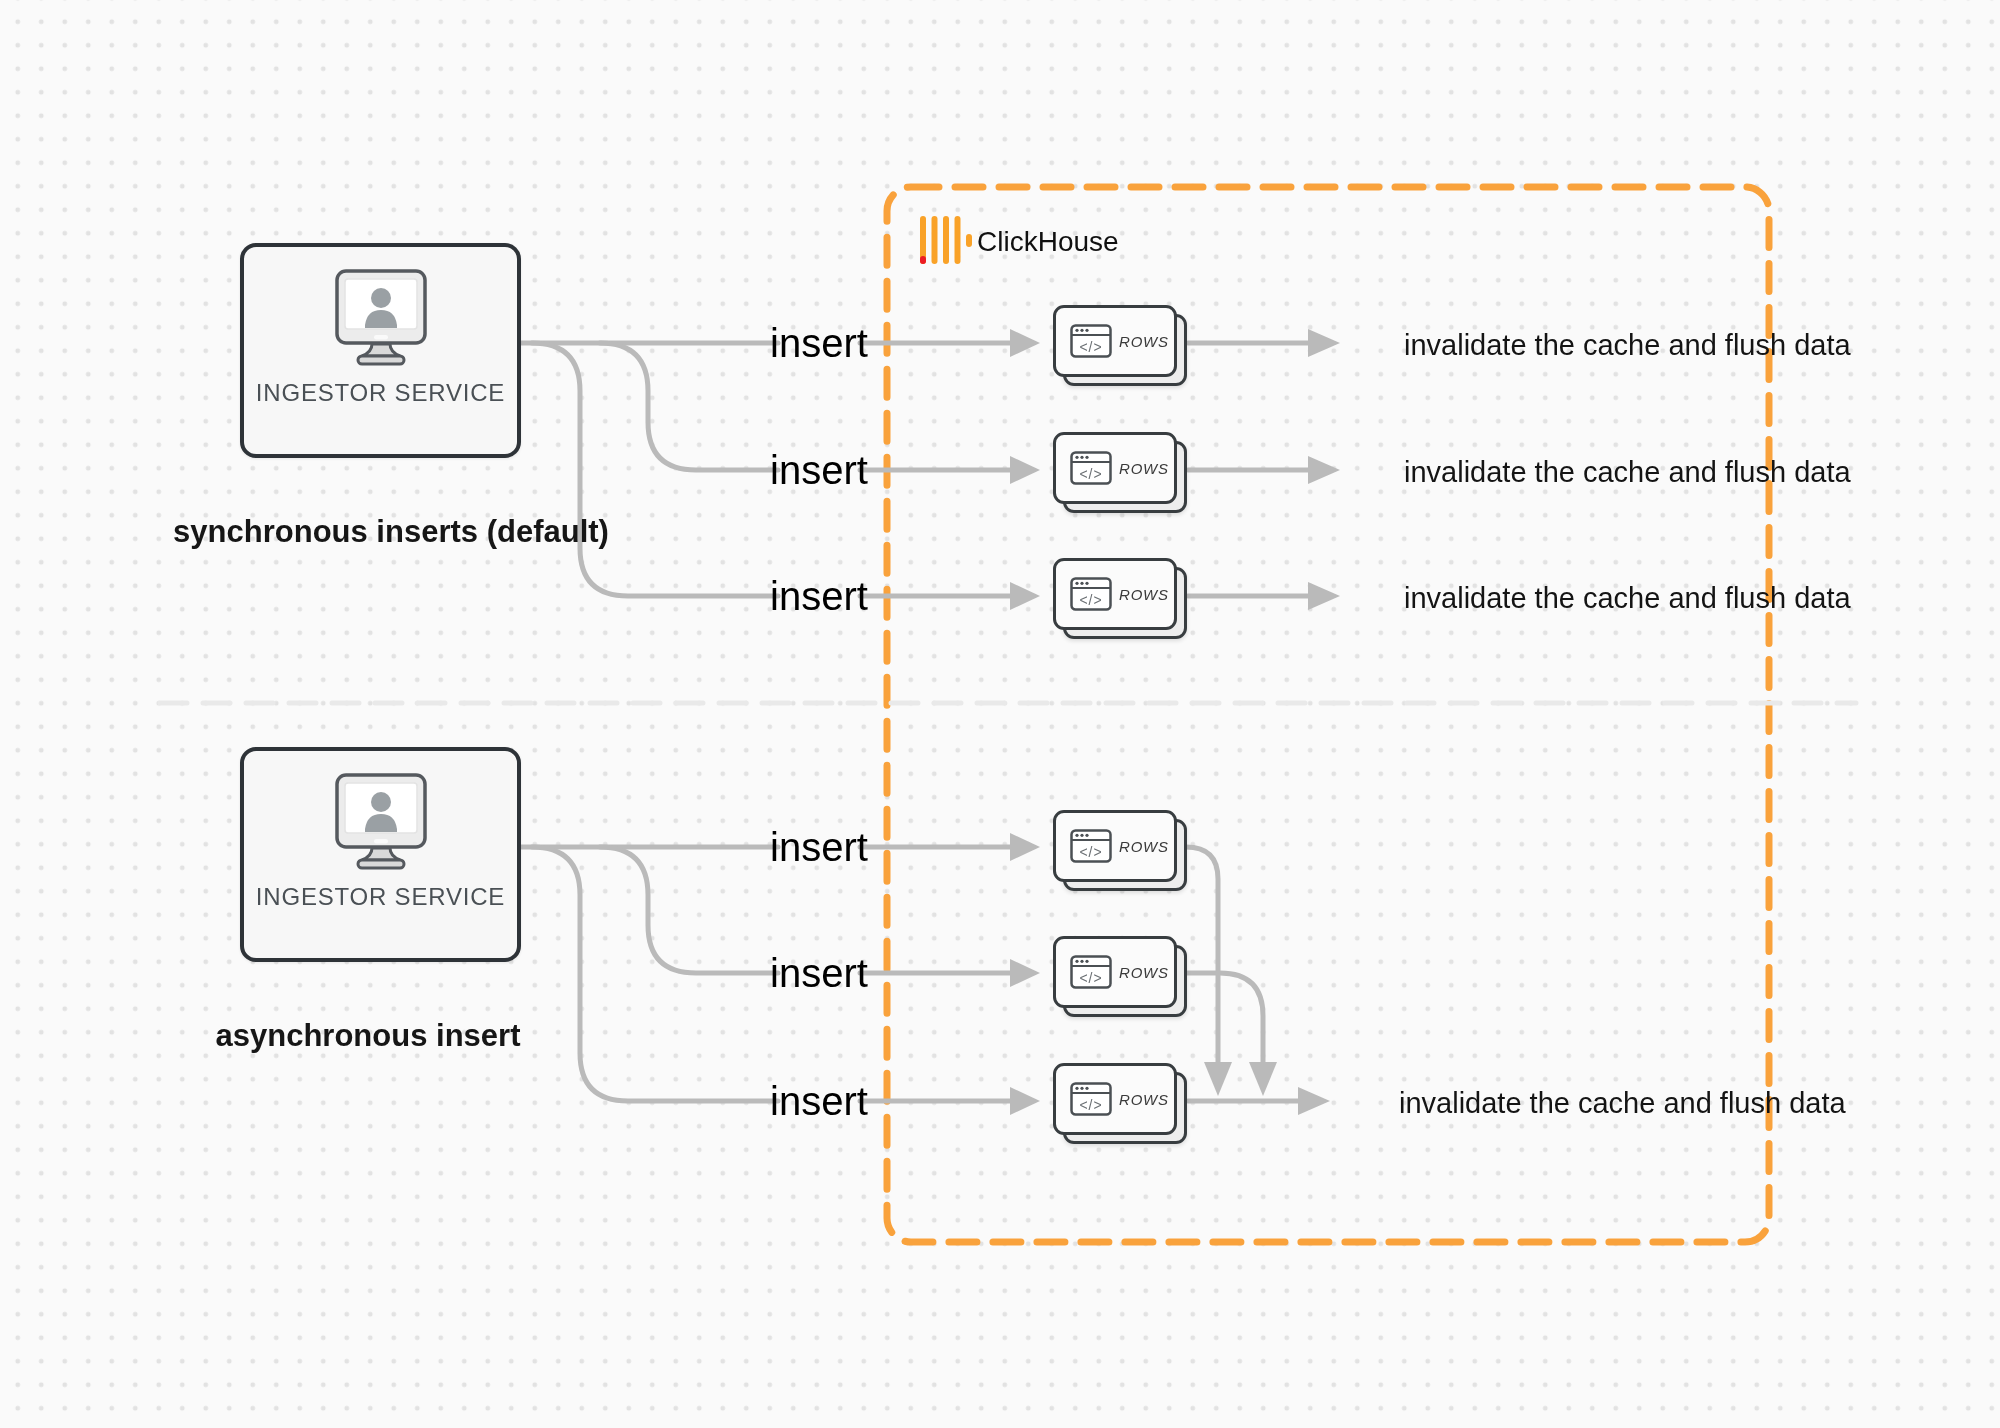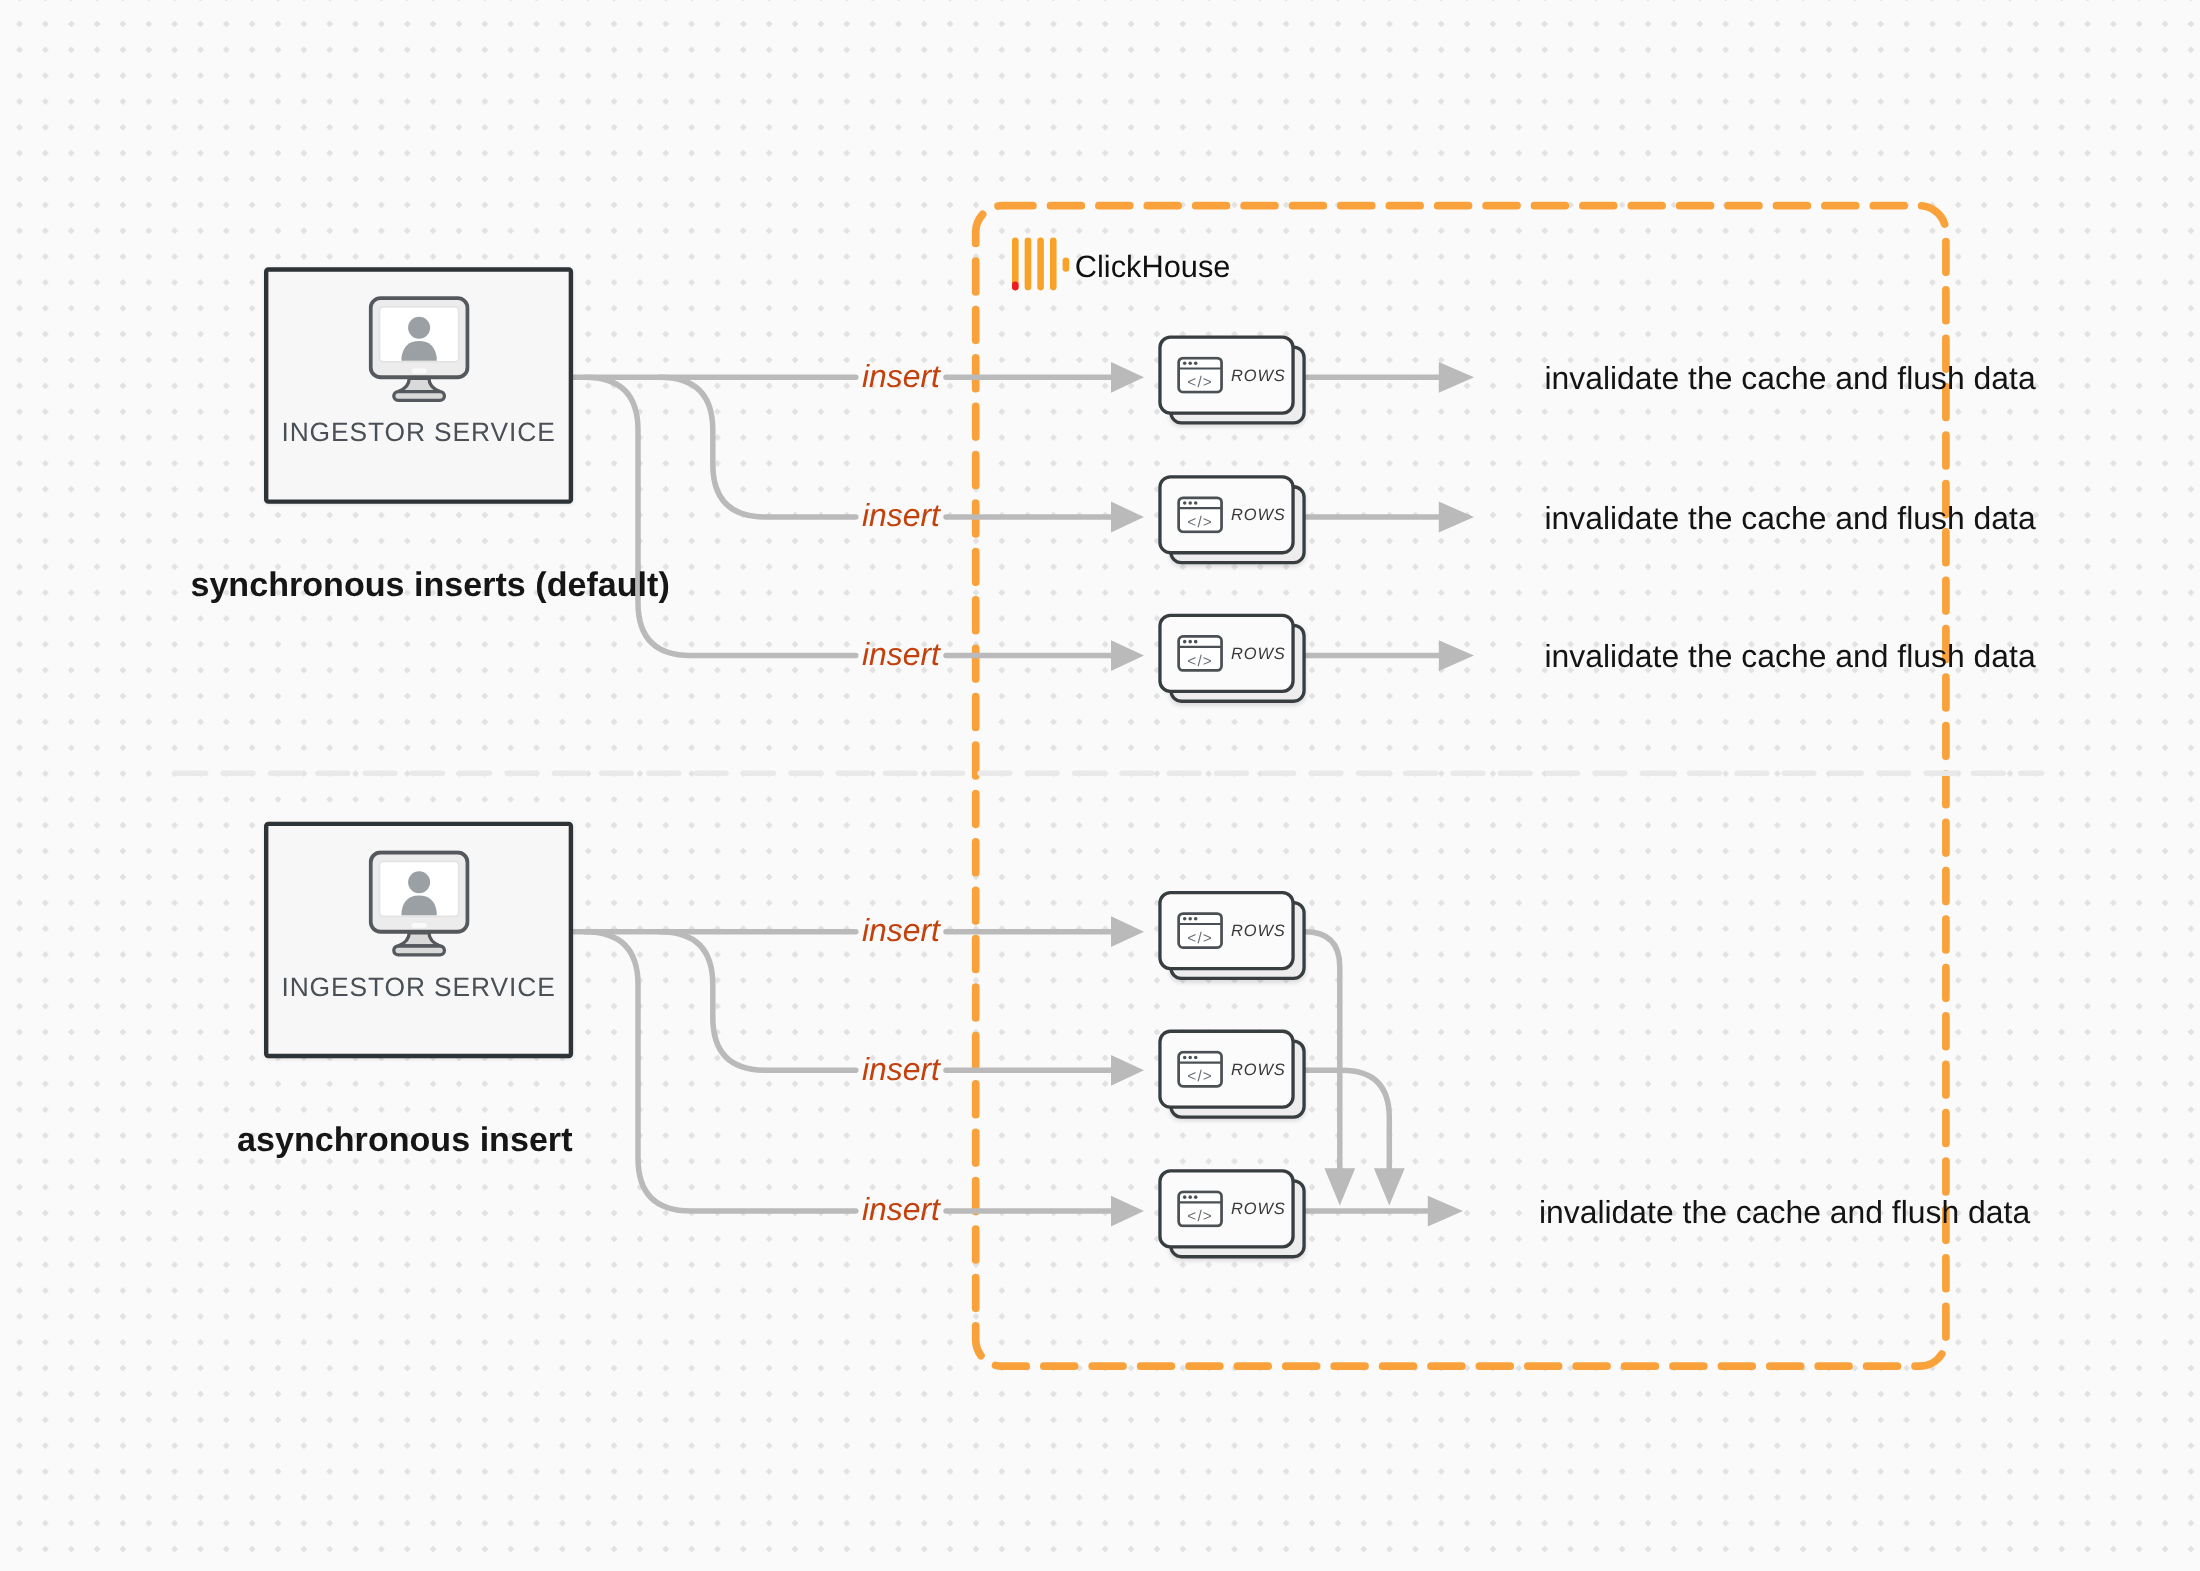--- a/index.html
+++ b/index.html
@@ -10,40 +10,39 @@
     background-image:radial-gradient(circle, #e2e2e2 2.3px, transparent 2.6px);
     background-size:23.5px 23.5px;
     background-position:6px 10px;
     position:relative;
   }
   .abs{position:absolute;}
   svg.wires{position:absolute;left:0;top:0;pointer-events:none;}
 
   
   .ingestor{
-    width:273px;height:207px;border:4px solid #2e3338;border-radius:4px;
+    width:273px;height:207px;border:4px solid #2e3338;border-radius:16px;
     background:#f7f7f7;box-shadow:0 1px 3px rgba(0,0,0,.08);
     display:flex;flex-direction:column;align-items:center;justify-content:flex-start;
   }
   .ingestor .ing-label{
     margin-top:8px;font-size:24px;color:#4a5055;letter-spacing:0.8px;white-space:nowrap;
   }
   .ingestor .monitor{margin-top:22px;}
 
   
   .caption{
     font-size:31px;font-weight:bold;color:#161616;white-space:nowrap;
     transform:translateX(-50%);
   }
 
   
   .insert-label{
-    font-size:29px;color:#c2410c;white-space:nowrap;
+    font-size:40px;color:#000000;white-space:nowrap;
     transform:translate(-50%,-50%);
-    font-style:italic;
   }
 
   
   .result-label{
     font-size:29px;color:#141414;white-space:nowrap;
     transform:translateY(-50%);
     margin-left:44px;
   }
 
   

